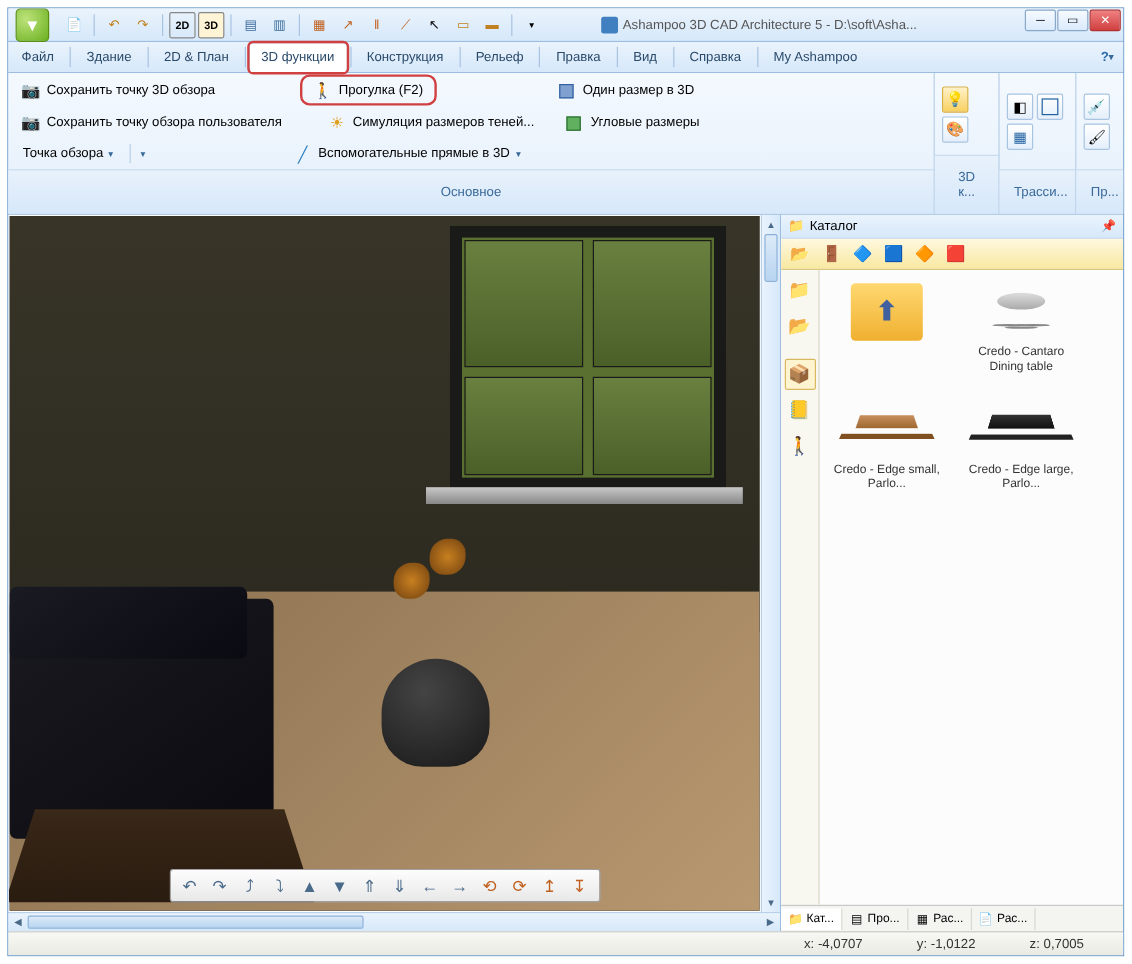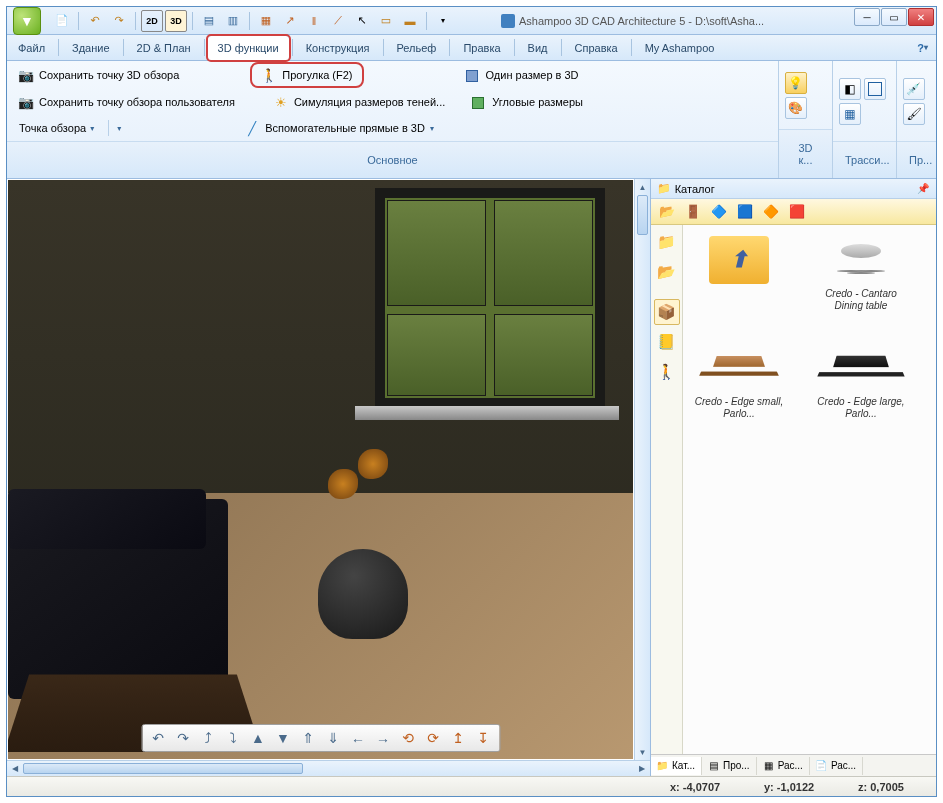--- a/index.html
+++ b/index.html
@@ -62,36 +62,36 @@
 .h-arrow{position:absolute;top:0;bottom:0;width:16px;display:flex;align-items:center;justify-content:center;font-size:8px;color:#4a6a8a;}
 .catalog { width: 285px; display: flex; flex-direction: column; background: #fcfcfc; }
 .catalog-header { height: 20px; background: linear-gradient(#eaf3fc,#d6e8fa); display: flex; align-items: center; padding: 0 6px; border-bottom: 1px solid #b8d0e8; gap:4px;}
 .catalog-header .pin { margin-left: auto; font-size: 10px; color:#4a6a8a;}
 .cat-toolbar { height: 26px; background: linear-gradient(#fff8e0,#f8e8a0); display: flex; align-items: center; padding: 0 4px; gap: 2px; border-bottom: 1px solid #d8c880; }
 .cat-tb-btn { width: 24px; height: 22px; display: flex; align-items: center; justify-content: center; cursor: pointer; font-size: 13px; }
 .cat-body { flex: 1; display: flex; overflow: hidden; }
 .cat-side { width: 32px; background: #f8f8f0; border-right: 1px solid #d8d8c8; display: flex; flex-direction: column; align-items: center; padding-top: 4px; gap: 4px; }
 .cat-side-btn { width: 26px; height: 26px; display: flex; align-items: center; justify-content: center; border: 1px solid transparent; border-radius: 2px; cursor: pointer; font-size: 15px; }
 .cat-side-btn.active { border-color: #d8b860; background: #fff4d0; }
-.cat-items { flex: 1; padding: 6px; display: flex; flex-wrap: wrap; align-content: flex-start; gap: 22px; overflow-y:auto;font-style:italic;}
+.cat-items { flex: 1; padding: 6px; display: flex; flex-wrap: wrap; align-content: flex-start; gap: 12px; overflow-y:auto;}
 .cat-item { width: 100px; text-align: center; cursor: pointer; padding: 4px; border: 1px solid transparent; border-radius: 3px; }
 .cat-thumb { width: 60px; height: 48px; margin: 0 auto 4px; position: relative; }
 .cat-label { font-size: 10px; color: #333; line-height: 1.2; }
 .up-folder .cat-thumb { background: linear-gradient(#ffd870,#f0b030); border-radius: 4px; position:relative;}
 .up-folder .cat-thumb::after{content:"⬆";position:absolute;inset:0;display:flex;align-items:center;justify-content:center;color:#4060a0;font-size:22px;font-weight:bold;}
 .table-round .cat-thumb::after { content:""; position:absolute; left:10px; top:8px; width:40px; height:14px; border-radius:50%; background:linear-gradient(#ddd,#aaa); box-shadow: -10px 20px 0 -6px #888, 10px 20px 0 -6px #888, 0 22px 0 -6px #888;}
 .table-rect .cat-thumb::after { content:""; position:absolute; left:6px; top:10px; width:48px; height:14px; background:linear-gradient(#ccc,#999); transform:perspective(60px) rotateX(40deg); box-shadow: -14px 14px 0 -5px #888, 14px 14px 0 -5px #888;}
 .table-dark .cat-thumb::after { content:""; position:absolute; left:4px; top:10px; width:52px; height:14px; background:linear-gradient(#333,#111); transform:perspective(60px) rotateX(35deg); box-shadow: -16px 14px 0 -5px #222, 16px 14px 0 -5px #222;}
 .table-wood .cat-thumb::after { content:""; position:absolute; left:6px; top:10px; width:48px; height:14px; background:linear-gradient(#c89060,#a06830); transform:perspective(60px) rotateX(40deg); box-shadow: -14px 14px 0 -5px #805020, 14px 14px 0 -5px #805020;}
 .cat-tabs { height: 22px; display: flex; align-items: center; border-top: 1px solid #c8c8c8; background: #f4f4f0; font-size: 10px; }
 .cat-tab { padding: 3px 6px; display: flex; align-items: center; gap: 3px; cursor: pointer; border-right: 1px solid #d8d8d0; }
 .cat-tab.active { background: #fff; }
 .cat-tab-ico { width: 12px; height: 12px; display:inline-flex;align-items:center;justify-content:center;font-size:10px;}
 .statusbar { height: 20px; background: linear-gradient(#f8f8f4,#eaeae4); border-top: 1px solid #c8c8c0; display: flex; align-items: center; justify-content: flex-end; padding: 0 8px; gap: 24px; font-size: 11px; color: #333; }
-.statusbar span{min-width:70px;font-weight:bold;}
+.statusbar span{min-width:70px;}
 .ico-box{width:14px;height:14px;border:1.5px solid currentColor;display:inline-block;}
 .ico-3dbox{width:14px;height:14px;display:inline-block;position:relative;}
 .ico-3dbox::before{content:"";position:absolute;width:10px;height:10px;border:1.5px solid #3060a0;background:#80a0d0;top:2px;left:0;}
 .ico-3dbox.green::before{border-color:#2a7030;background:#60b060;}
 .ico-3dbox.orange::before{border-color:#a06020;background:#e0a040;}
 </style>
 </head>
 <body>
 
 <div class="window">

